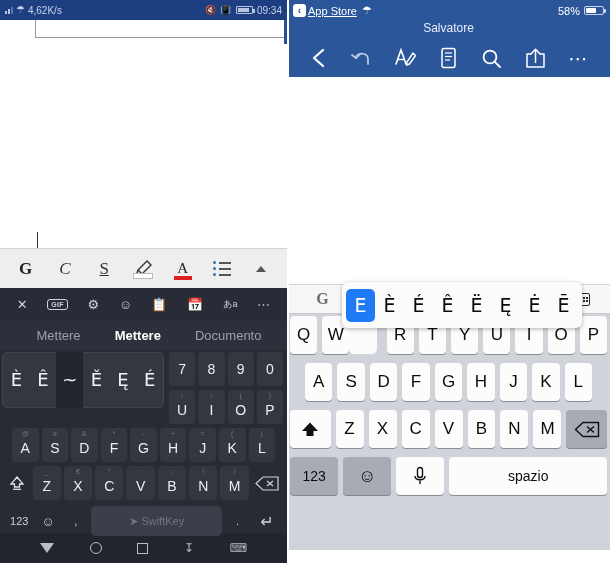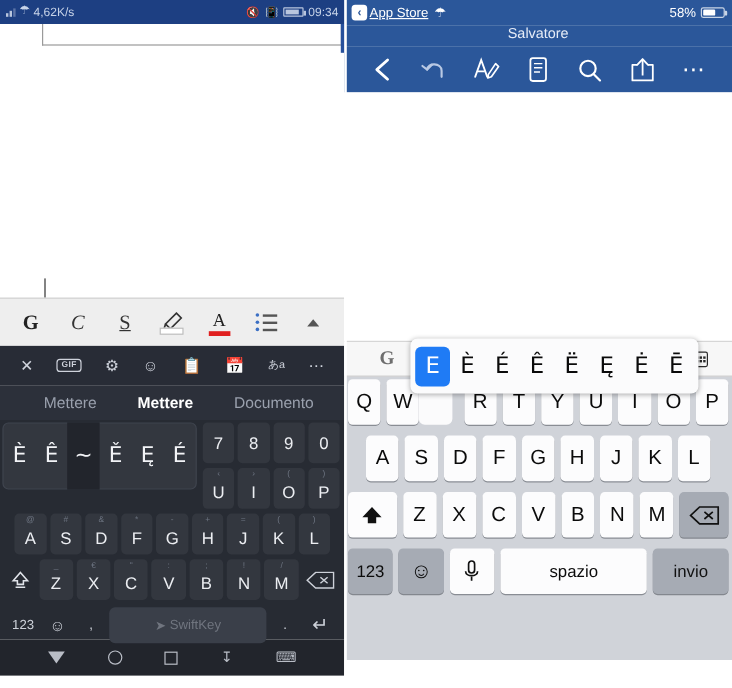--- a/index.html
+++ b/index.html
@@ -585,17 +585,16 @@
         <span class="ios-key num dark">123</span>
         <span class="ios-key num dark" style="font-size:18px;">☺</span>
         <span class="ios-key num">
           <svg width="14" height="20" viewBox="0 0 14 20">
             <rect x="4.5" y="1.5" width="5" height="10" rx="2.5" fill="none" stroke="#111" stroke-width="1.4"></rect>
             <path d="M2 10 C2 15, 12 15, 12 10" fill="none" stroke="#111" stroke-width="1.4"></path>
             <line x1="7" y1="14.5" x2="7" y2="18" stroke="#111" stroke-width="1.4"></line>
           </svg>
         </span>
         <span class="ios-key space">spazio</span>
-        <span class="ios-key enter dark">invio</span>
       </div>
     </div>
   </div>
 </div>
 
 </body></html>

